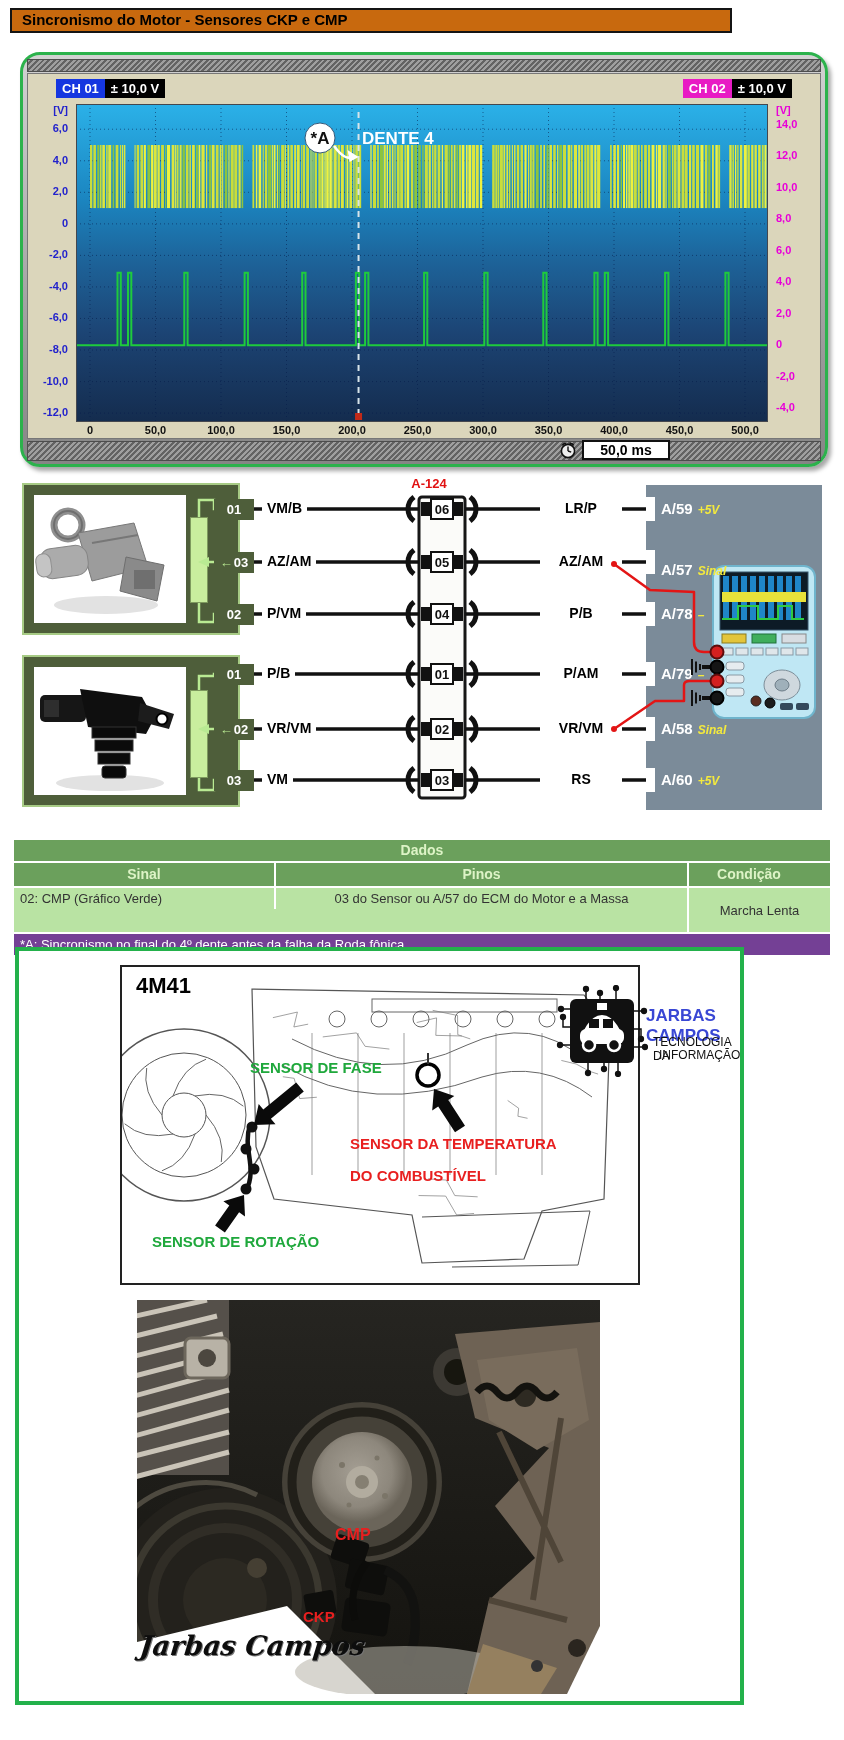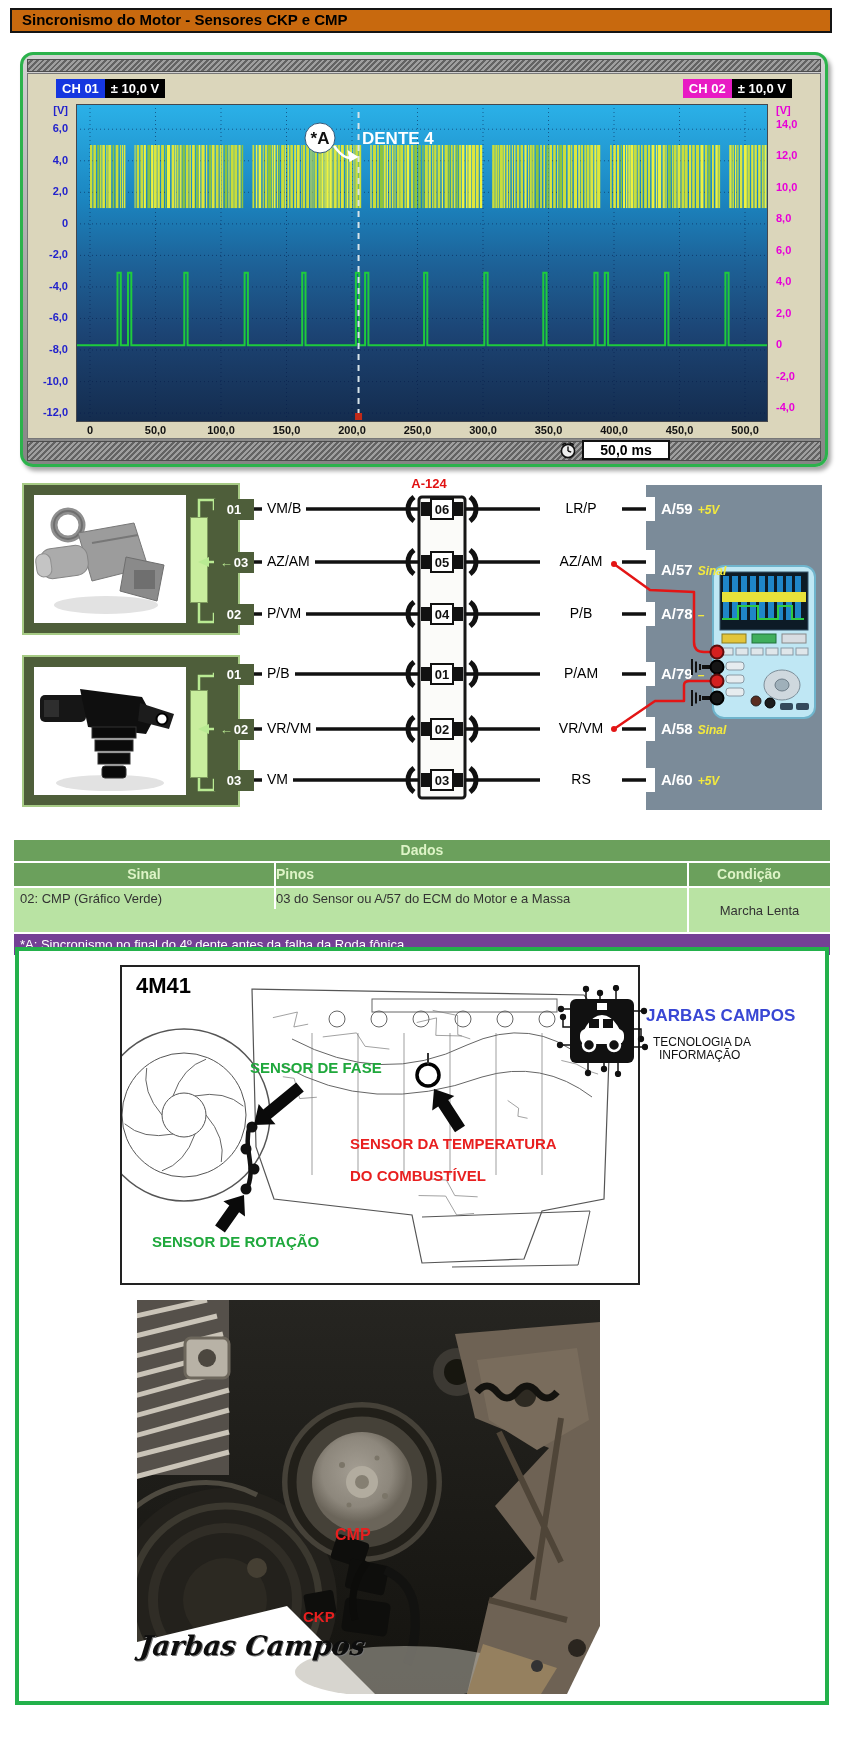--- a/index.html
+++ b/index.html
@@ -1,24 +1,24 @@
 <!DOCTYPE html>
 <html><head>
 <meta charset="utf-8">
 <style>
   html,body{margin:0;padding:0}
   body{width:844px;height:1740px;position:relative;background:#fff;
        font-family:"Liberation Sans",sans-serif;color:#111;overflow:hidden}
   .abs{position:absolute}
   
-  .title-bar{left:10px;top:8px;width:822px;height:25px;background:#c8690e;
+  .title-bar{left:10px;top:8px;width:722px;height:25px;background:#c8690e;
     border:2px solid #141414;box-sizing:border-box;font-weight:bold;font-size:15px;
     line-height:20px;padding-left:10px;color:#000}
   
-  .scope{left:20px;top:52px;width:808px;height:415px;border:3px solid #2cb24c;border-radius:13px;
+  .scope{left:20px;top:52px;width:808px;height:415px;border:3px solid #2cb24c;border-radius:20px;
     background:linear-gradient(180deg,#d2d2d2,#858585);box-sizing:border-box;
     box-shadow:3px 4px 4px rgba(0,0,0,.35)}
   .hatch{background:repeating-linear-gradient(135deg,#9f9f9f 0 2px,#636363 2px 4px);border:1px solid #4d4d4d;box-sizing:border-box}
   .scope-hatch-top{left:4px;right:4px;top:4px;height:13px}
   .scope-beige{left:4px;right:4px;top:18px;height:366px;background:#dbd6bb;border:1px solid #777;box-sizing:border-box}
   .scope-hatch-bot{left:4px;right:4px;top:386px;height:20px}
   .ch-box{display:inline-block;font-weight:bold;font-size:13px;color:#fff;padding:2px 6px}
   .ch-name1{background:#1536e0}
   .ch-name2{background:#e81bc4}
   .ch-range{background:#000}
@@ -27,41 +27,41 @@
   .tb-box{width:88px;height:20px;background:#fff;border:2px solid #111;box-sizing:border-box;
     font-weight:bold;font-size:14px;text-align:center;line-height:16px;color:#000}
   
   .diagram{left:0;top:470px;width:844px;height:372px}
   .sensor-block{position:absolute;left:22px;width:218px;height:152px;background:#4e5e3a;border:2px solid #a7cb85;box-sizing:border-box}
   .sensor-img{position:absolute;left:10px;top:10px;width:152px;height:128px;background:#fff}
   .gbar{position:absolute;left:190px;width:18px;background:#c9ee9e;border:1px solid #7e9a5e;box-sizing:border-box}
   .pin-tag{position:absolute;left:214px;width:40px;height:21px;background:#4e5e3a;color:#fff;
     font-weight:bold;font-size:13px;line-height:21px;text-align:center}
   .pin-tag .ar{color:#b9ea93;margin-right:1px}
-  .wire-label{position:absolute;font-weight:normal;font-size:14px;color:#000;background:#fff;padding:0 5px;line-height:17px}
+  .wire-label{position:absolute;font-weight:bold;font-size:14px;color:#000;background:#fff;padding:0 5px;line-height:17px}
   .conn-label{left:393px;top:6px;width:72px;text-align:center;color:#e11212;font-weight:bold;font-size:13px}
   .ecm-block{left:646px;top:15px;width:176px;height:325px;background:#7b8b99}
   .ecm-tab{position:absolute;left:646px;width:9px;height:24px;background:#fff}
   .ecm-label{position:absolute;left:661px;font-weight:bold;font-size:15px;color:#fff;line-height:20px;white-space:nowrap}
   .ecm-note{color:#f3e93e;font-style:italic;font-size:12px;font-weight:bold;margin-left:5px}
   
   .dtable{left:14px;top:840px;width:816px;font-size:13px}
   .t-title{height:21px;background:#6ba05c;color:#ddf3c6;font-weight:bold;font-size:14px;text-align:center;line-height:21px}
   .t-head{display:flex;height:23px;background:#6ba05c;color:#ddf3c6;font-weight:bold;font-size:14px;text-align:center;line-height:23px;border-top:2px solid #fff}
   .t-head div{box-sizing:border-box}
   .t-body{position:relative;height:44px;background:#b9e3a3;border-top:2px solid #fff;color:#333}
   .t-row{display:flex;height:21px;line-height:21px}
   .t-row + .t-row{border-top:2px solid #fff}
   .c1{width:260px;padding-left:6px;box-sizing:border-box}
-  .c2{width:413px;text-align:left;border-left:2px solid #fff;box-sizing:border-box}
+  .c2{width:413px;text-align:center;border-left:2px solid #fff;box-sizing:border-box}
   .c3{position:absolute;right:0;top:0;width:143px;height:44px;border-left:2px solid #fff;box-sizing:border-box;
       display:flex;align-items:center;justify-content:center}
   .t-foot{height:21px;background:#744095;color:#fff;line-height:21px;padding-left:6px;border-top:2px solid #fff}
   
-  .green-box{left:15px;top:947px;width:814px;height:758px;border:4px solid #23b14b;background:#fff;box-sizing:border-box}
+  .green-box{left:15px;top:947px;width:729px;height:758px;border:4px solid #23b14b;background:#fff;box-sizing:border-box}
   .draw-box{position:absolute;left:101px;top:14px;width:520px;height:320px;border:2px solid #222;background:#fff;box-sizing:border-box}
   .eng-label{position:absolute;font-weight:bold;font-size:15px;white-space:nowrap}
   .green-t{color:#1fa83c}
   .red-t{color:#e81f1f}
   .model-label{position:absolute;left:14px;top:6px;font-weight:bold;font-size:22px;color:#000}
   .logo-name{left:642px;top:1004px;color:#3947d4;font-weight:bold;font-size:17px}
   .logo-sub{position:absolute;font-size:12px;font-weight:normal;color:#111}
   .photo-sig{left:140px;top:1630px;font-family:"DejaVu Serif",serif;font-style:italic;font-weight:bold;
     font-size:27px;color:#0d0d0d;transform:skewX(-6deg);text-shadow:1px 1px 0 #777}
 </style>

